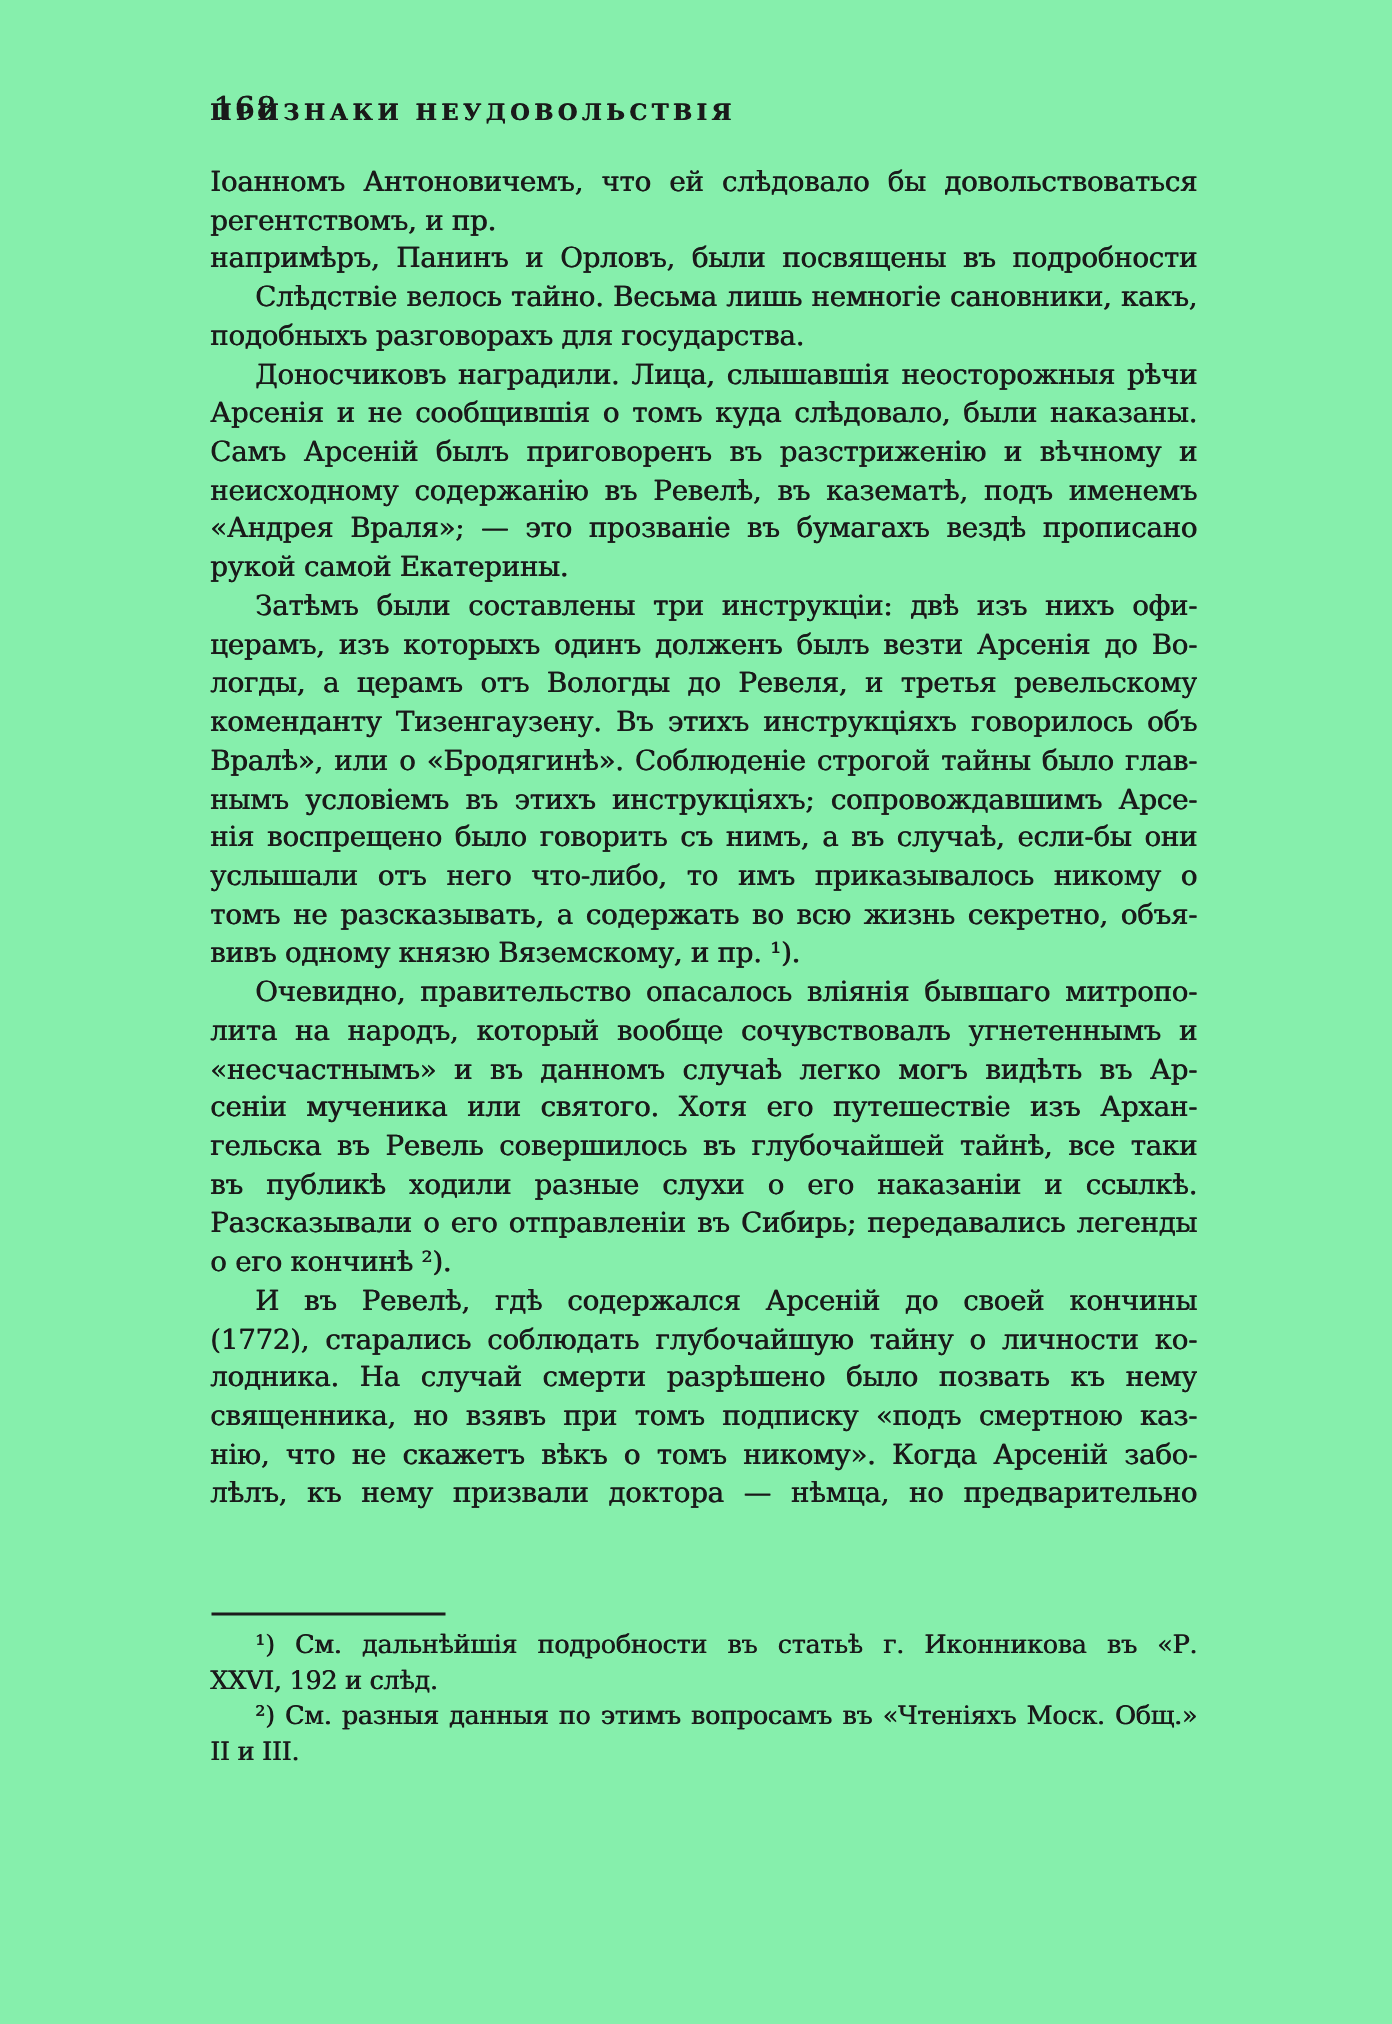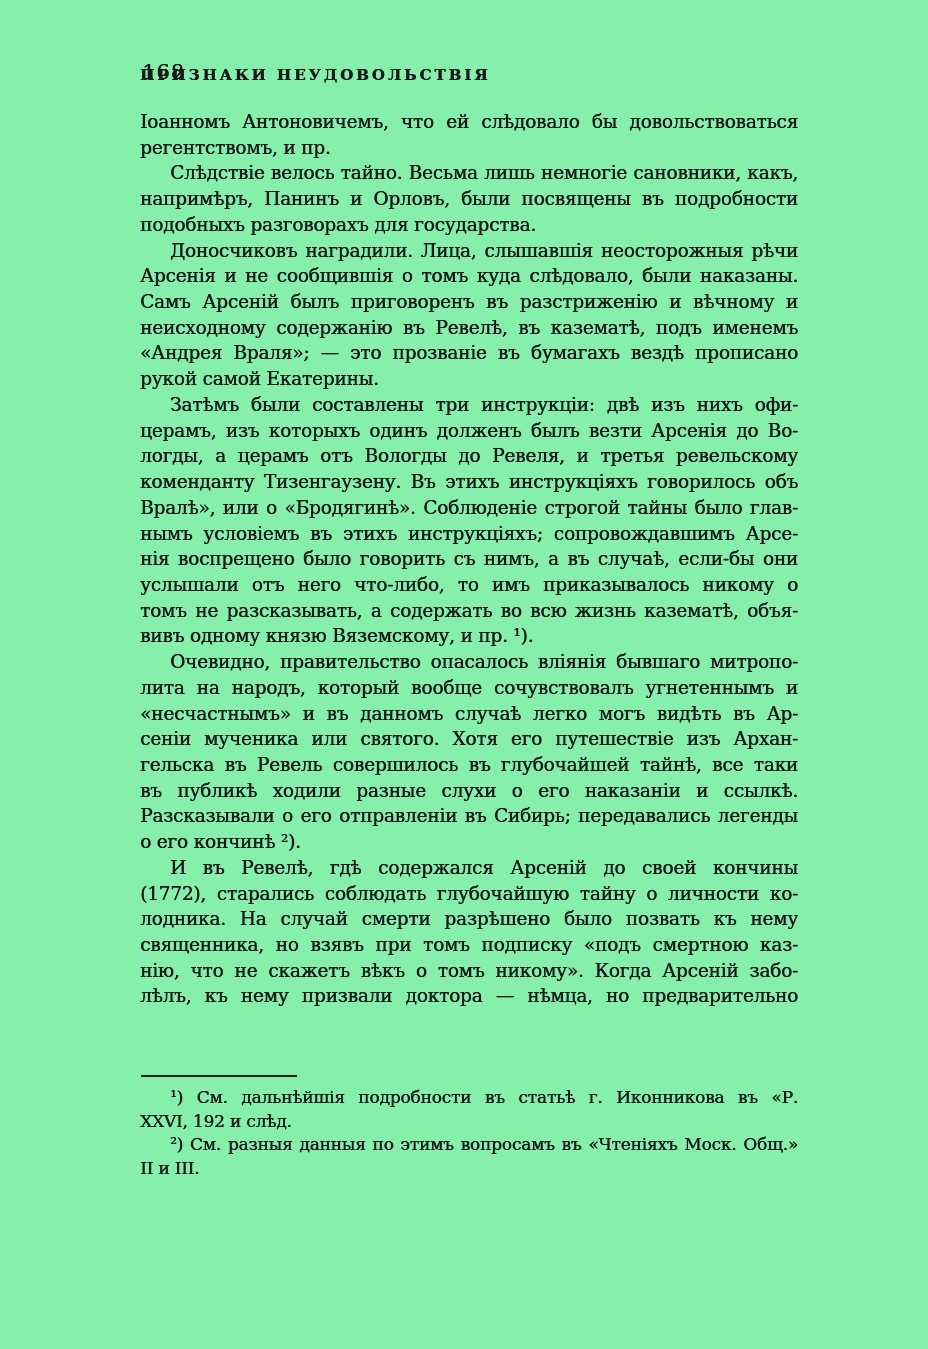--- a/index.html
+++ b/index.html
@@ -46,38 +46,38 @@
 </head>
 <body>
 
 <div class="page">
   <div class="page-number">168</div>
   <div class="running-head">ПРИЗНАКИ НЕУДОВОЛЬСТВІЯ</div>
 
   <div class="body-text">
       <div class="line">Іоанномъ Антоновичемъ, что ей слѣдовало бы довольствоваться</div>
       <div class="line last">регентствомъ, и пр.</div>
+      <div class="line">напримѣръ, Панинъ и Орловъ, были посвящены въ подробности</div>
       <div class="line indent">Слѣдствіе велось тайно. Весьма лишь немногіе сановники, какъ,</div>
-      <div class="line">напримѣръ, Панинъ и Орловъ, были посвящены въ подробности</div>
       <div class="line last">подобныхъ разговорахъ для государства.</div>
       <div class="line indent">Доносчиковъ наградили. Лица, слышавшія неосторожныя рѣчи</div>
       <div class="line">Арсенія и не сообщившія о томъ куда слѣдовало, были наказаны.</div>
       <div class="line">Самъ Арсеній былъ приговоренъ въ разстриженію и вѣчному и</div>
       <div class="line">неисходному содержанію въ Ревелѣ, въ казематѣ, подъ именемъ</div>
       <div class="line">«Андрея Враля»; — это прозваніе въ бумагахъ вездѣ прописано</div>
       <div class="line last">рукой самой Екатерины.</div>
       <div class="line indent">Затѣмъ были составлены три инструкціи: двѣ изъ нихъ офи-</div>
       <div class="line">церамъ, изъ которыхъ одинъ долженъ былъ везти Арсенія до Во-</div>
       <div class="line">логды, а церамъ отъ Вологды до Ревеля, и третья ревельскому</div>
       <div class="line">коменданту Тизенгаузену. Въ этихъ инструкціяхъ говорилось объ</div>
       <div class="line">Вралѣ», или о «Бродягинѣ». Соблюденіе строгой тайны было глав-</div>
       <div class="line">нымъ условіемъ въ этихъ инструкціяхъ; сопровождавшимъ Арсе-</div>
       <div class="line">нія воспрещено было говорить съ нимъ, а въ случаѣ, если-бы они</div>
       <div class="line">услышали отъ него что-либо, то имъ приказывалось никому о</div>
-      <div class="line">томъ не разсказывать, а содержать во всю жизнь казематѣ, объя-</div>
+      <div class="line">томъ не разсказывать, а содержать во всю жизнь секретно, объя-</div>
       <div class="line last">вивъ одному князю Вяземскому, и пр. ¹).</div>
       <div class="line indent">Очевидно, правительство опасалось вліянія бывшаго митропо-</div>
       <div class="line">лита на народъ, который вообще сочувствовалъ угнетеннымъ и</div>
       <div class="line">«несчастнымъ» и въ данномъ случаѣ легко могъ видѣть въ Ар-</div>
       <div class="line">сеніи мученика или святого. Хотя его путешествіе изъ Архан-</div>
       <div class="line">гельска въ Ревель совершилось въ глубочайшей тайнѣ, все таки</div>
       <div class="line">въ публикѣ ходили разные слухи о его наказаніи и ссылкѣ.</div>
       <div class="line">Разсказывали о его отправленіи въ Сибирь; передавались легенды</div>
       <div class="line last">о его кончинѣ ²).</div>
       <div class="line indent">И въ Ревелѣ, гдѣ содержался Арсеній до своей кончины</div>

